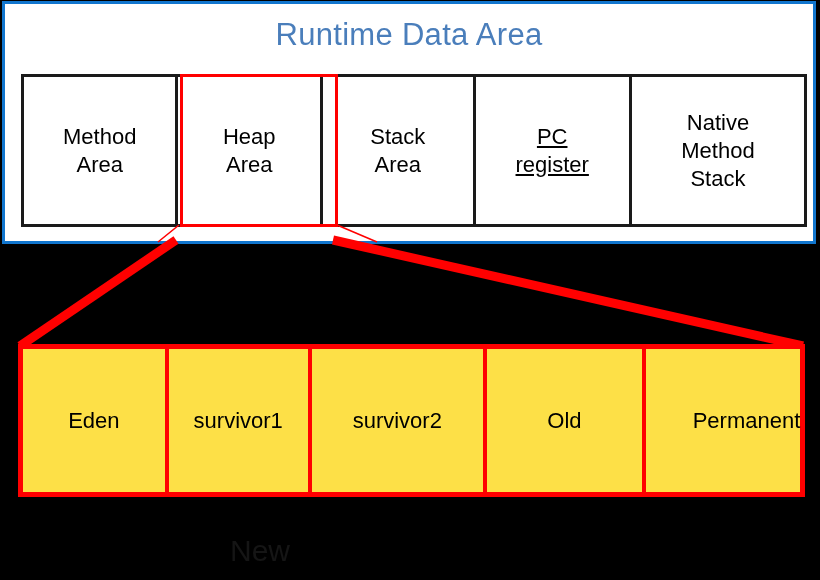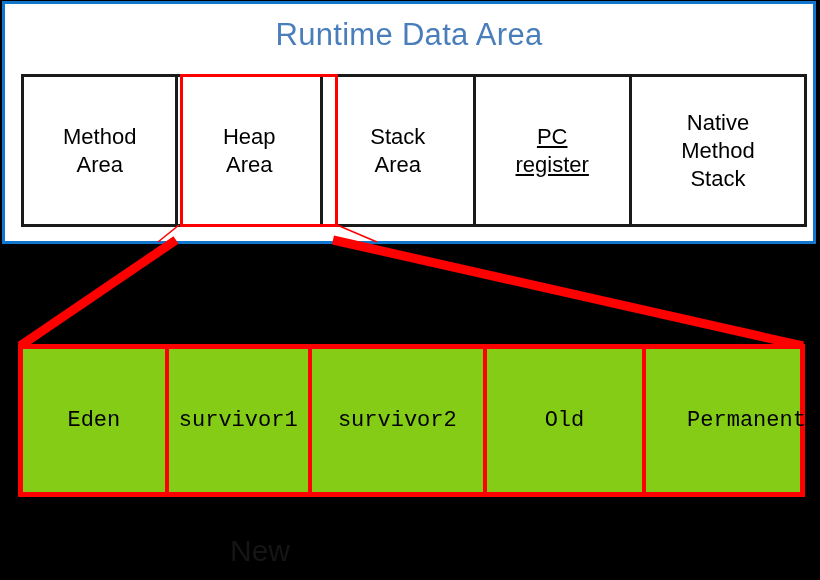--- a/index.html
+++ b/index.html
@@ -122,22 +122,21 @@
   .gen-cell {
     position: relative;
     box-sizing: border-box;
     display: flex;
     align-items: center;
     justify-content: center;
     font-size: 22px;
     line-height: 28px;
     color: #000000;
     border-right: 4px solid #ff0000;
-    background: #84cc16;
-    font-family: Liberation Mono, monospace;
+    background: #fde047;
   }
   .gen-cell:last-child { border-right: none; }
   .gen-cell.g1 { width: 153px; }
   .gen-cell.g2 { width: 150px; }
   .gen-cell.g3 { width: 184px; }
   .gen-cell.g4 { width: 167px; }
   .gen-cell.g5 { width: 154px; padding-left: 47px; }
 
   
   #footer-caption {

